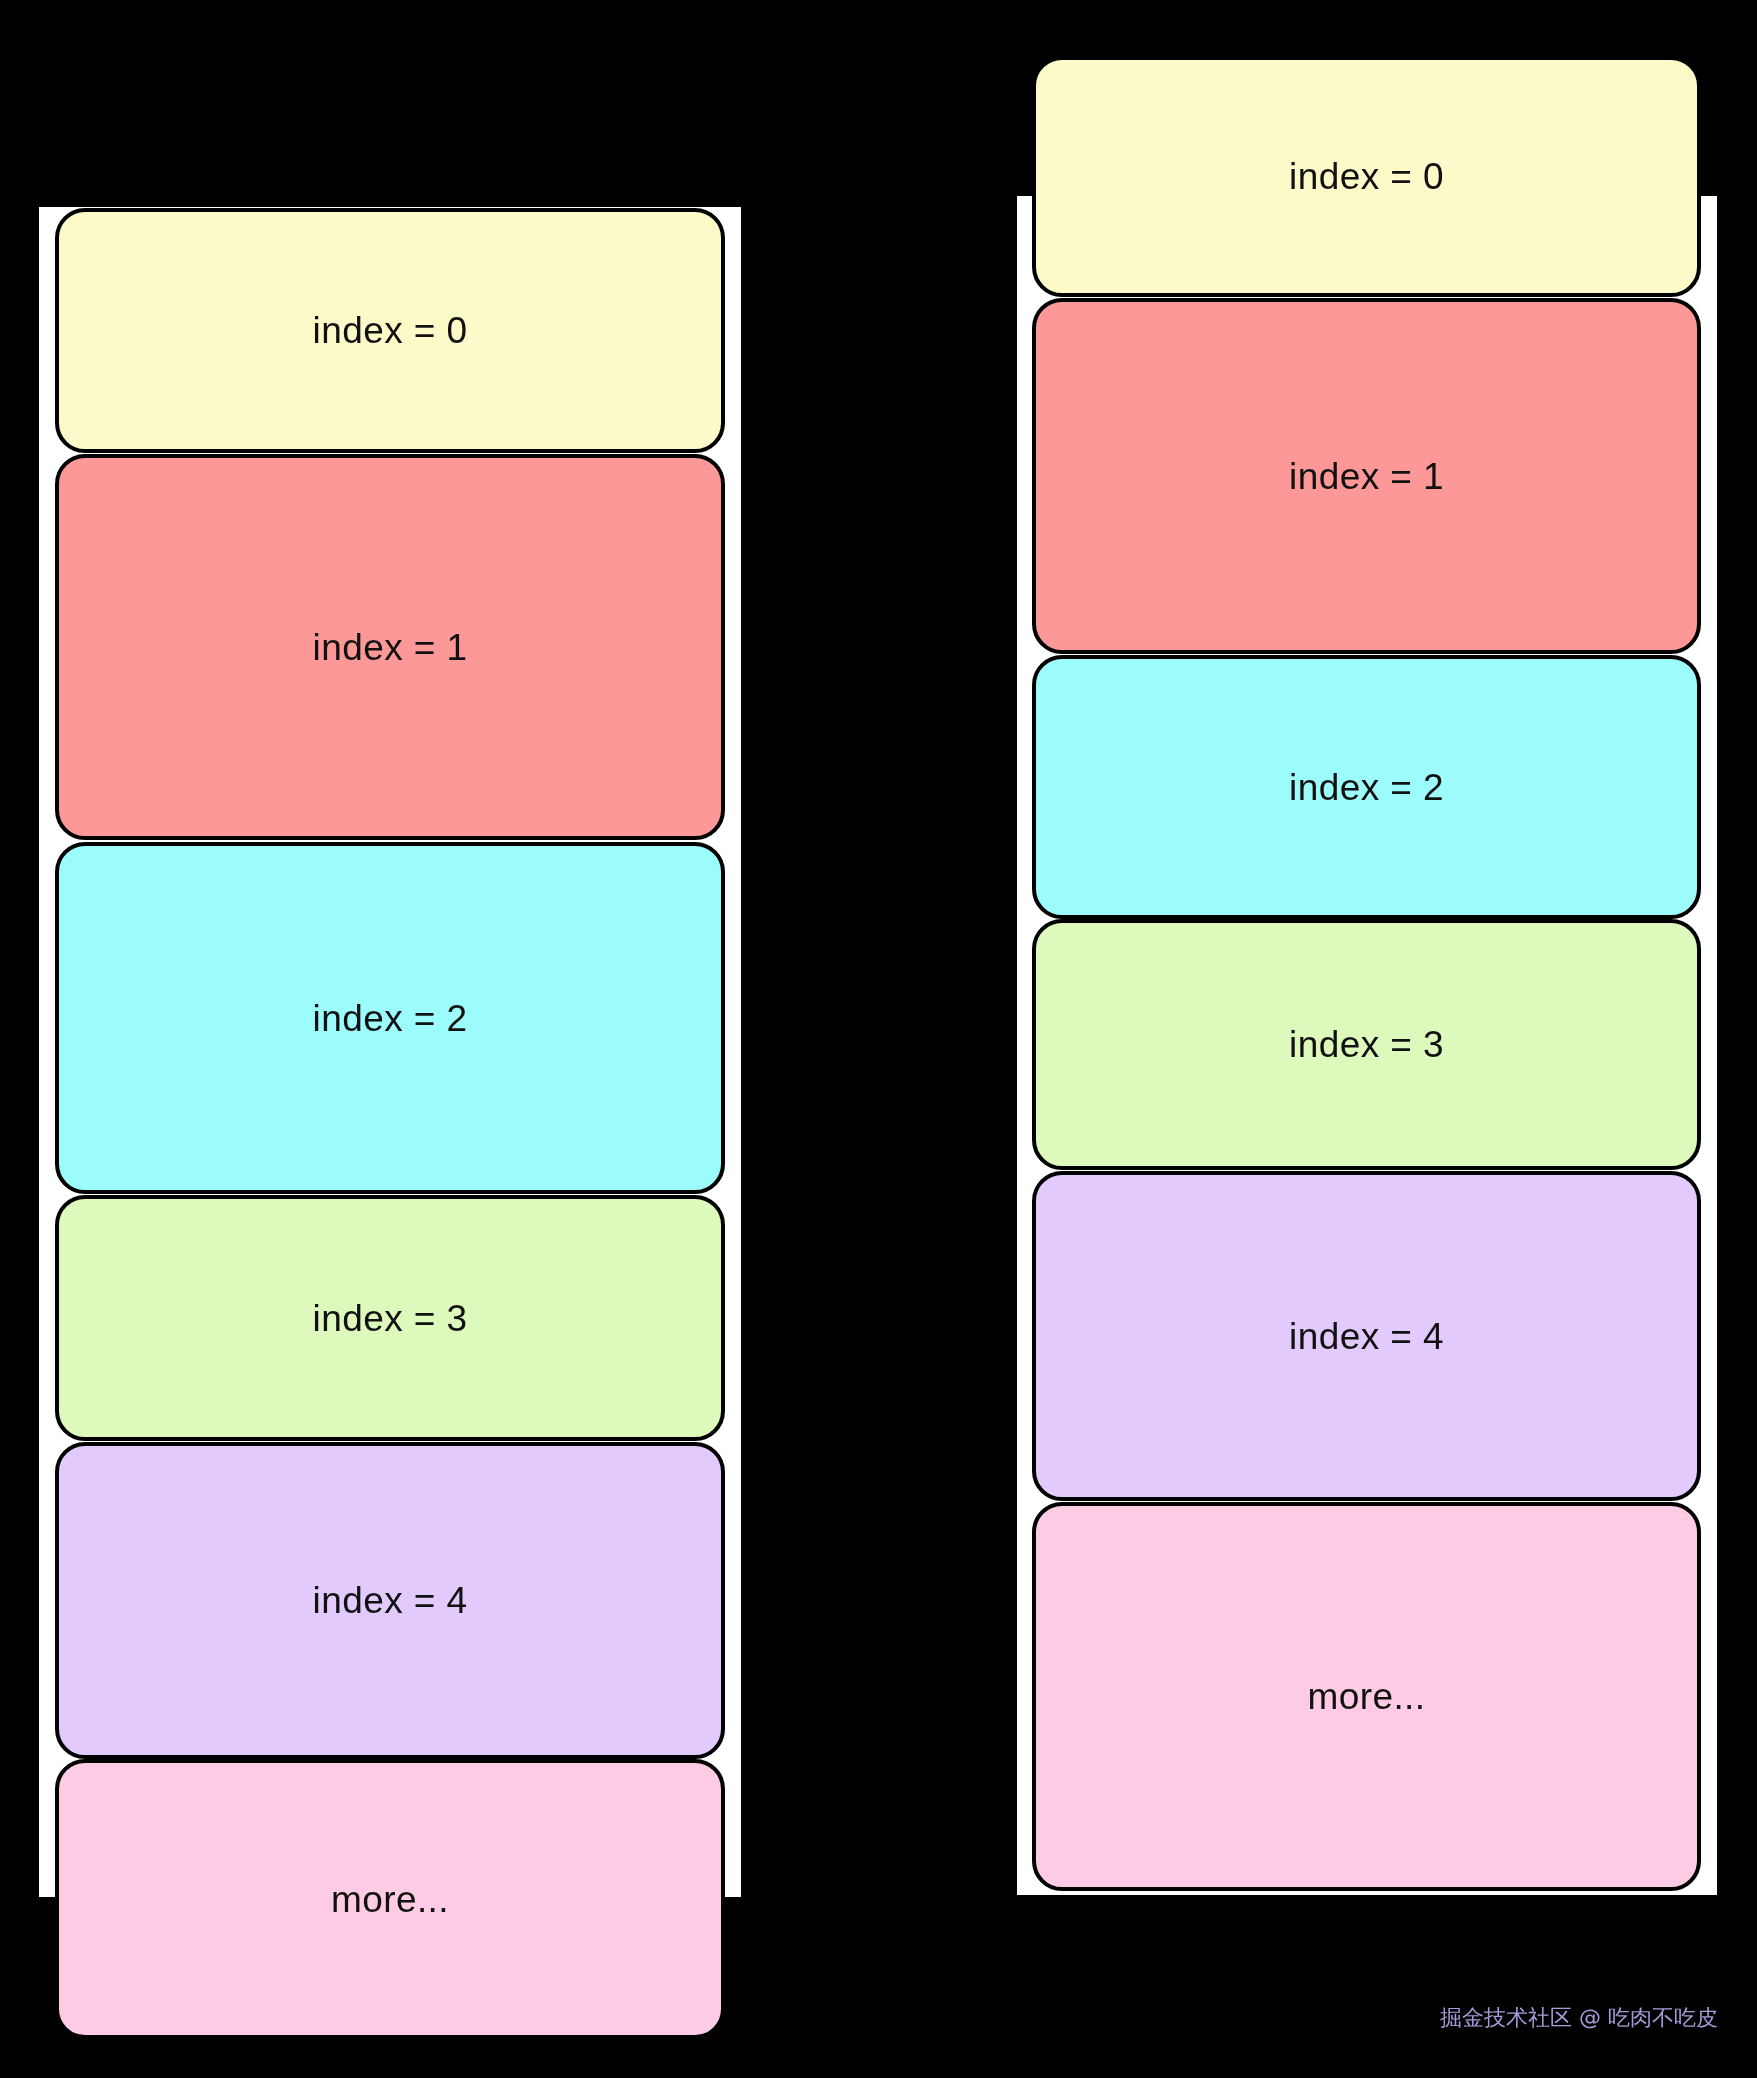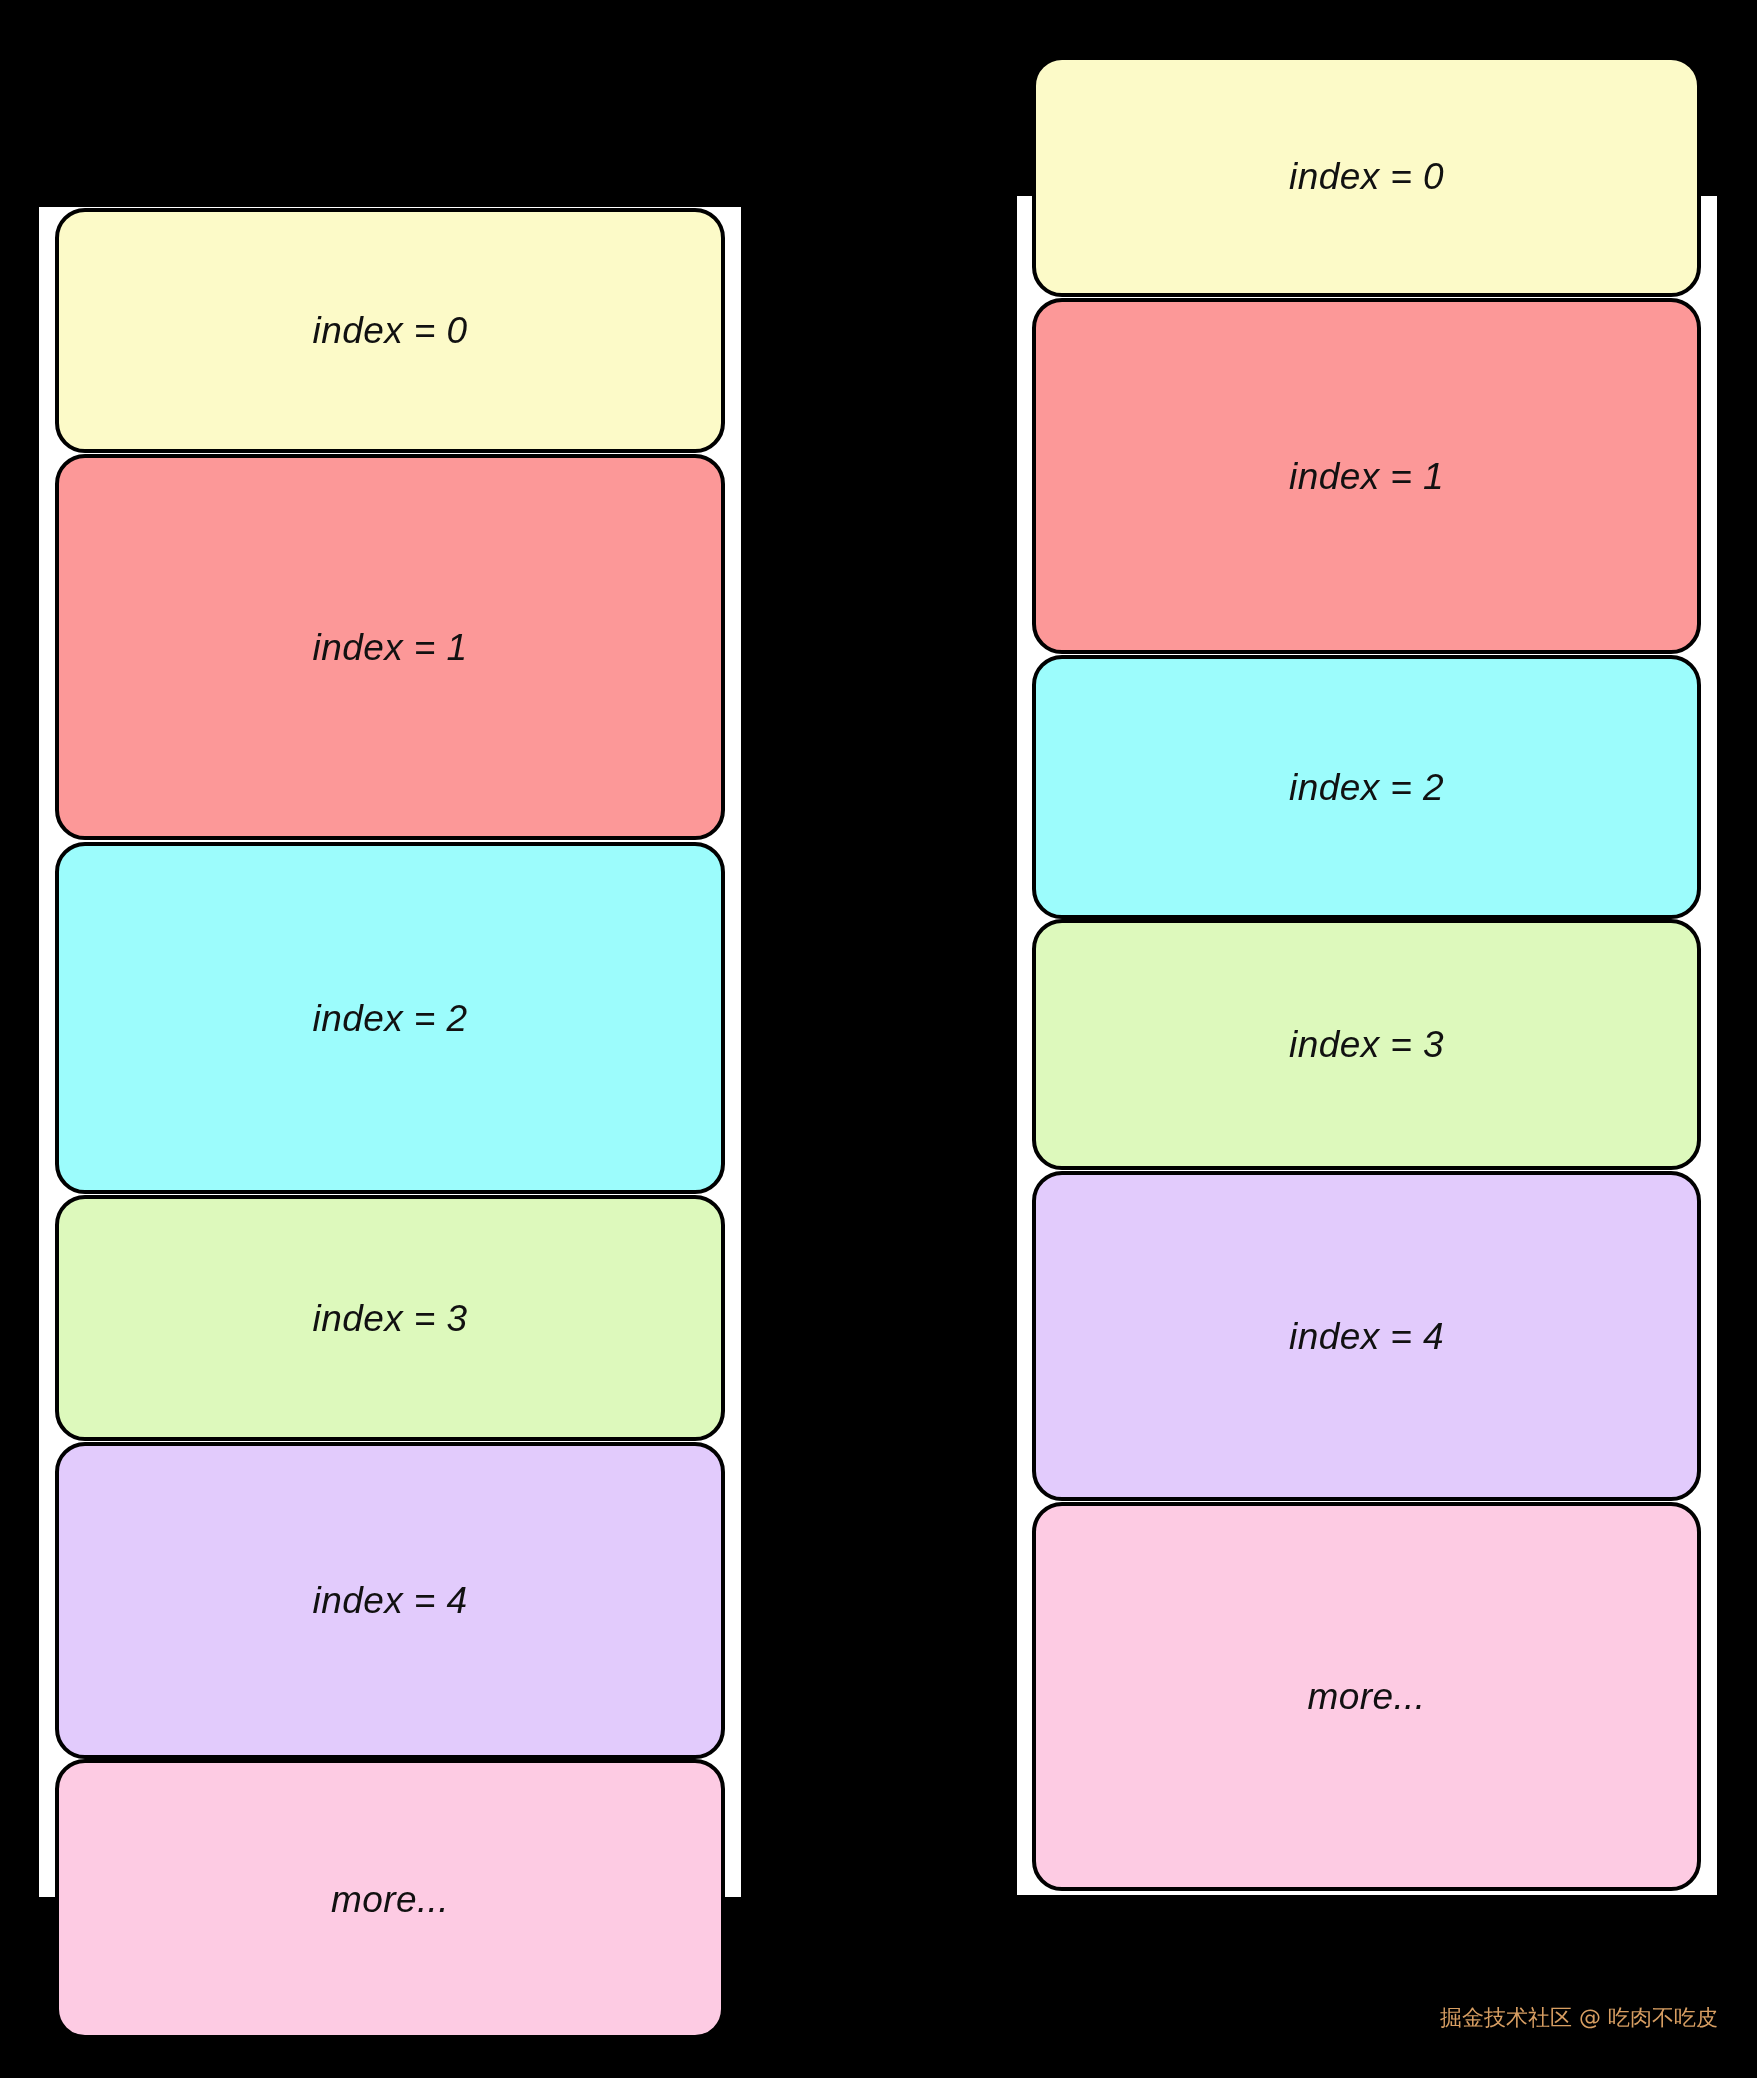--- a/index.html
+++ b/index.html
@@ -36,21 +36,21 @@
     border: 4.4px solid #000000;
     border-radius: 30px;
     display: flex;
     align-items: center;
     justify-content: center;
     color: #111111;
     font-size: 37px;
     letter-spacing: 0.4px;
     line-height: 1;
   }
-  .card .card-label { pointer-events: none; font-style: italic; }
+  .card .card-label { pointer-events: none; }
 
   
   .col-left .card  { left: 55px;   width: 670px; }
   
   .col-right .card { left: 1032px; width: 669px; }
 
   
   #l-card-0 { top: 208px;  height: 245px; }
   #l-card-1 { top: 454px;  height: 386px; }
   #l-card-2 { top: 842px;  height: 352px; }
@@ -122,16 +122,16 @@
       <span class="card-label">index = 3</span>
     </div>
     <div class="card" id="r-card-4" style="background: rgb(226, 203, 252);">
       <span class="card-label">index = 4</span>
     </div>
     <div class="card" id="r-card-5" style="background: rgb(253, 203, 227);">
       <span class="card-label">more...</span>
     </div>
   </div>
 
-  <div class="watermark" style="color: #fdba74;">掘金技术社区 @ 吃肉不吃皮</div>
+  <div class="watermark" style="color: #c4b5fd;">掘金技术社区 @ 吃肉不吃皮</div>
 
 </div>
 
 
 </body></html>

